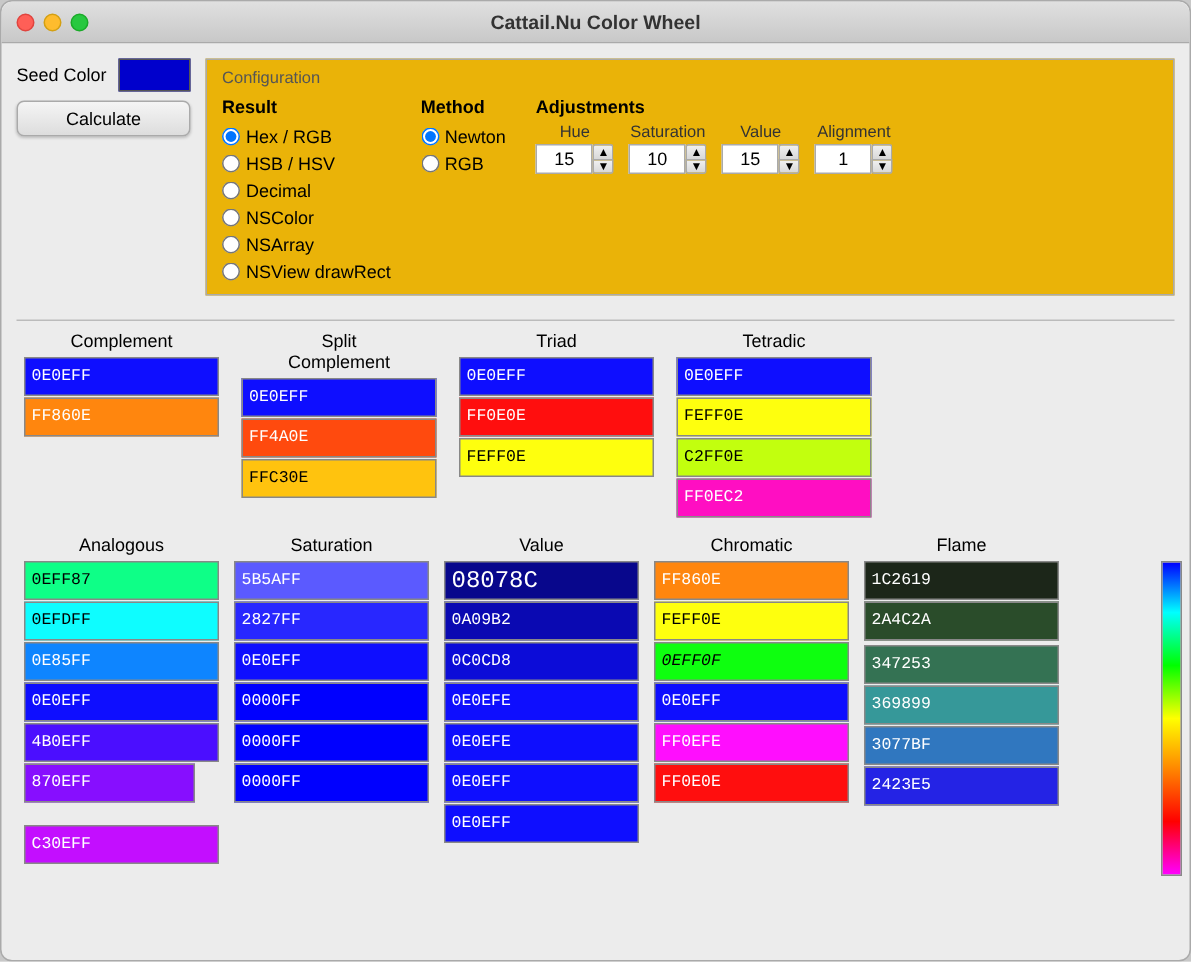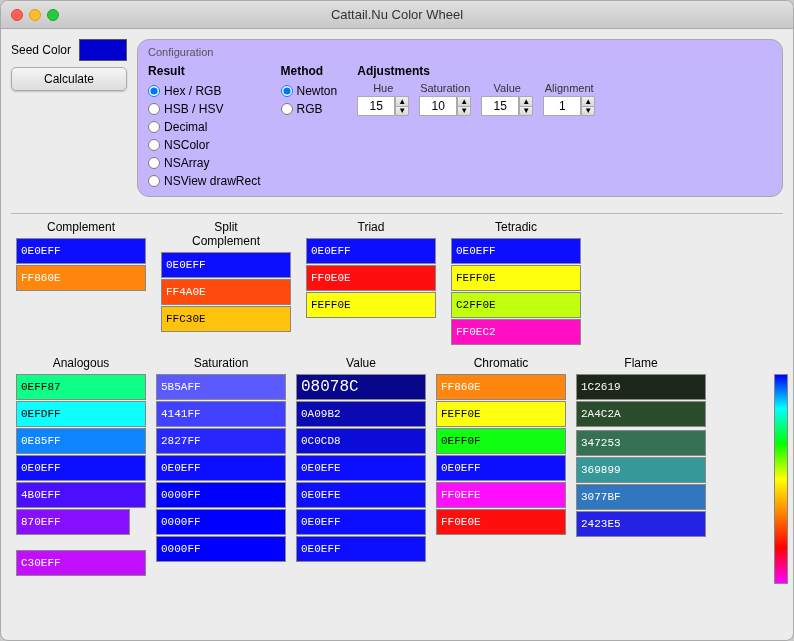--- a/index.html
+++ b/index.html
@@ -40,21 +40,21 @@
       border-radius: 50%;
     }
     .tl-close { background: #ff5f57; border: 1px solid #e0443e; }
     .tl-min { background: #febc2e; border: 1px solid #d4a012; }
     .tl-max { background: #28c840; border: 1px solid #1aab29; }
     .titlebar-title {
       position: absolute;
       left: 50%;
       transform: translateX(-50%);
       font-size: 13px;
-      font-weight: 400;
+      font-weight: 700;
       color: #333;
     }
     .content {
       flex: 1;
       display: flex;
       flex-direction: column;
       padding: 10px 10px 10px 10px;
     }
     .top-section {
       display: flex;
@@ -83,23 +83,23 @@
       background: linear-gradient(to bottom, #f5f5f5, #ddd);
       border: 1px solid #aaa;
       border-radius: 5px;
       padding: 4px 16px;
       font-size: 12px;
       cursor: pointer;
       box-shadow: 0 1px 2px rgba(0,0,0,0.2);
     }
     .config-box {
       border: 1px solid #aaa;
-      border-radius: 12px;
+      border-radius: 0;
       padding: 6px 10px 8px 10px;
-      background: #c4b5fd;
+      background: #eab308;
       flex: 1;
     }
     .config-title {
       font-size: 11px;
       color: #555;
       margin-bottom: 6px;
     }
     .config-inner {
       display: flex;
       gap: 20px;
@@ -316,21 +316,20 @@
         <div style="width:130px;height:26px;background:#0E85FF;border:1px solid #888;margin-bottom:1px;display:flex;align-items:center;padding-left:4px;font-size:11px;font-family:'Courier New',monospace;color:white;">0E85FF</div>
         <div style="width:130px;height:26px;background:#0E0EFF;border:1px solid #888;margin-bottom:1px;display:flex;align-items:center;padding-left:4px;font-size:11px;font-family:'Courier New',monospace;color:white;">0E0EFF</div>
         <div style="width:130px;height:26px;background:#4B0EFF;border:1px solid #888;margin-bottom:1px;display:flex;align-items:center;padding-left:4px;font-size:11px;font-family:'Courier New',monospace;color:white;">4B0EFF</div>
         <div style="width:114px;height:26px;background:#870EFF;border:1px solid #888;margin-bottom:15px;display:flex;align-items:center;padding-left:4px;font-size:11px;font-family:'Courier New',monospace;color:white;">870EFF</div>
         <div style="width:130px;height:26px;background:#C30EFF;border:1px solid #888;margin-bottom:1px;display:flex;align-items:center;padding-left:4px;font-size:11px;font-family:'Courier New',monospace;color:white;">C30EFF</div>
       </div>
 
       <div class="group-col">
         <div class="group-label">Saturation</div>
         <div style="width:130px;height:26px;background:#5B5AFF;border:1px solid #888;margin-bottom:1px;display:flex;align-items:center;padding-left:4px;font-size:11px;font-family:'Courier New',monospace;color:white;">5B5AFF</div>
-        <div style="width:130px;height:26px;background:#4141FF;border:1px solid #888;margin-bottom:1px;display:flex;align-items:center;padding-left:4px;font-size:11px;font-family:'Courier New',monospace;color:white;">4141FF</div>
         <div style="width:130px;height:26px;background:#2827FF;border:1px solid #888;margin-bottom:1px;display:flex;align-items:center;padding-left:4px;font-size:11px;font-family:'Courier New',monospace;color:white;">2827FF</div>
         <div style="width:130px;height:26px;background:#0E0EFF;border:1px solid #888;margin-bottom:1px;display:flex;align-items:center;padding-left:4px;font-size:11px;font-family:'Courier New',monospace;color:white;">0E0EFF</div>
         <div style="width:130px;height:26px;background:#0000FF;border:1px solid #888;margin-bottom:1px;display:flex;align-items:center;padding-left:4px;font-size:11px;font-family:'Courier New',monospace;color:white;">0000FF</div>
         <div style="width:130px;height:26px;background:#0000FF;border:1px solid #888;margin-bottom:1px;display:flex;align-items:center;padding-left:4px;font-size:11px;font-family:'Courier New',monospace;color:white;">0000FF</div>
         <div style="width:130px;height:26px;background:#0000FF;border:1px solid #888;margin-bottom:1px;display:flex;align-items:center;padding-left:4px;font-size:11px;font-family:'Courier New',monospace;color:white;">0000FF</div>
       </div>
 
       <div class="group-col">
         <div class="group-label">Value</div>
         <div style="width:130px;height:26px;background:#08078C;border:1px solid #888;margin-bottom:1px;display:flex;align-items:center;padding-left:4px;font-size:16px;font-family:'Courier New',monospace;color:white;">08078C</div>
@@ -339,21 +338,21 @@
         <div style="width:130px;height:26px;background:#0E0EFE;border:1px solid #888;margin-bottom:1px;display:flex;align-items:center;padding-left:4px;font-size:11px;font-family:'Courier New',monospace;color:white;">0E0EFE</div>
         <div style="width:130px;height:26px;background:#0E0EFE;border:1px solid #888;margin-bottom:1px;display:flex;align-items:center;padding-left:4px;font-size:11px;font-family:'Courier New',monospace;color:white;">0E0EFE</div>
         <div style="width:130px;height:26px;background:#0E0EFF;border:1px solid #888;margin-bottom:1px;display:flex;align-items:center;padding-left:4px;font-size:11px;font-family:'Courier New',monospace;color:white;">0E0EFF</div>
         <div style="width:130px;height:26px;background:#0E0EFF;border:1px solid #888;margin-bottom:1px;display:flex;align-items:center;padding-left:4px;font-size:11px;font-family:'Courier New',monospace;color:white;">0E0EFF</div>
       </div>
 
       <div class="group-col">
         <div class="group-label">Chromatic</div>
         <div style="width:130px;height:26px;background:#FF860E;border:1px solid #888;margin-bottom:1px;display:flex;align-items:center;padding-left:4px;font-size:11px;font-family:'Courier New',monospace;color:white;">FF860E</div>
         <div style="width:130px;height:26px;background:#FEFF0E;border:1px solid #888;margin-bottom:1px;display:flex;align-items:center;padding-left:4px;font-size:11px;font-family:'Courier New',monospace;color:#000;">FEFF0E</div>
-        <div style="width:130px;height:26px;background:#0EFF0F;border:1px solid #888;margin-bottom:1px;display:flex;align-items:center;padding-left:4px;font-size:11px;font-family:'Courier New',monospace;color:#000;">0EFF0F</div>
+        <div style="width:130px;height:26px;background:#0EFF0F;border:1px solid #888;margin-bottom:1px;display:flex;align-items:center;padding-left:4px;font-size:11px;font-family:'Courier New',monospace;color:#000;font-style:italic;">0EFF0F</div>
         <div style="width:130px;height:26px;background:#0E0EFF;border:1px solid #888;margin-bottom:1px;display:flex;align-items:center;padding-left:4px;font-size:11px;font-family:'Courier New',monospace;color:white;">0E0EFF</div>
         <div style="width:130px;height:26px;background:#FF0EFE;border:1px solid #888;margin-bottom:1px;display:flex;align-items:center;padding-left:4px;font-size:11px;font-family:'Courier New',monospace;color:white;">FF0EFE</div>
         <div style="width:130px;height:26px;background:#FF0E0E;border:1px solid #888;margin-bottom:1px;display:flex;align-items:center;padding-left:4px;font-size:11px;font-family:'Courier New',monospace;color:white;">FF0E0E</div>
       </div>
 
       <div class="group-col">
         <div class="group-label">Flame</div>
         <div style="width:130px;height:26px;background:#1C2619;border:1px solid #888;margin-bottom:1px;display:flex;align-items:center;padding-left:4px;font-size:11px;font-family:'Courier New',monospace;color:white;">1C2619</div>
         <div style="width:130px;height:26px;background:#2A4C2A;border:1px solid #888;margin-bottom:3px;display:flex;align-items:center;padding-left:4px;font-size:11px;font-family:'Courier New',monospace;color:white;">2A4C2A</div>
         <div style="width:130px;height:26px;background:#347253;border:1px solid #888;margin-bottom:1px;display:flex;align-items:center;padding-left:4px;font-size:11px;font-family:'Courier New',monospace;color:white;">347253</div>

